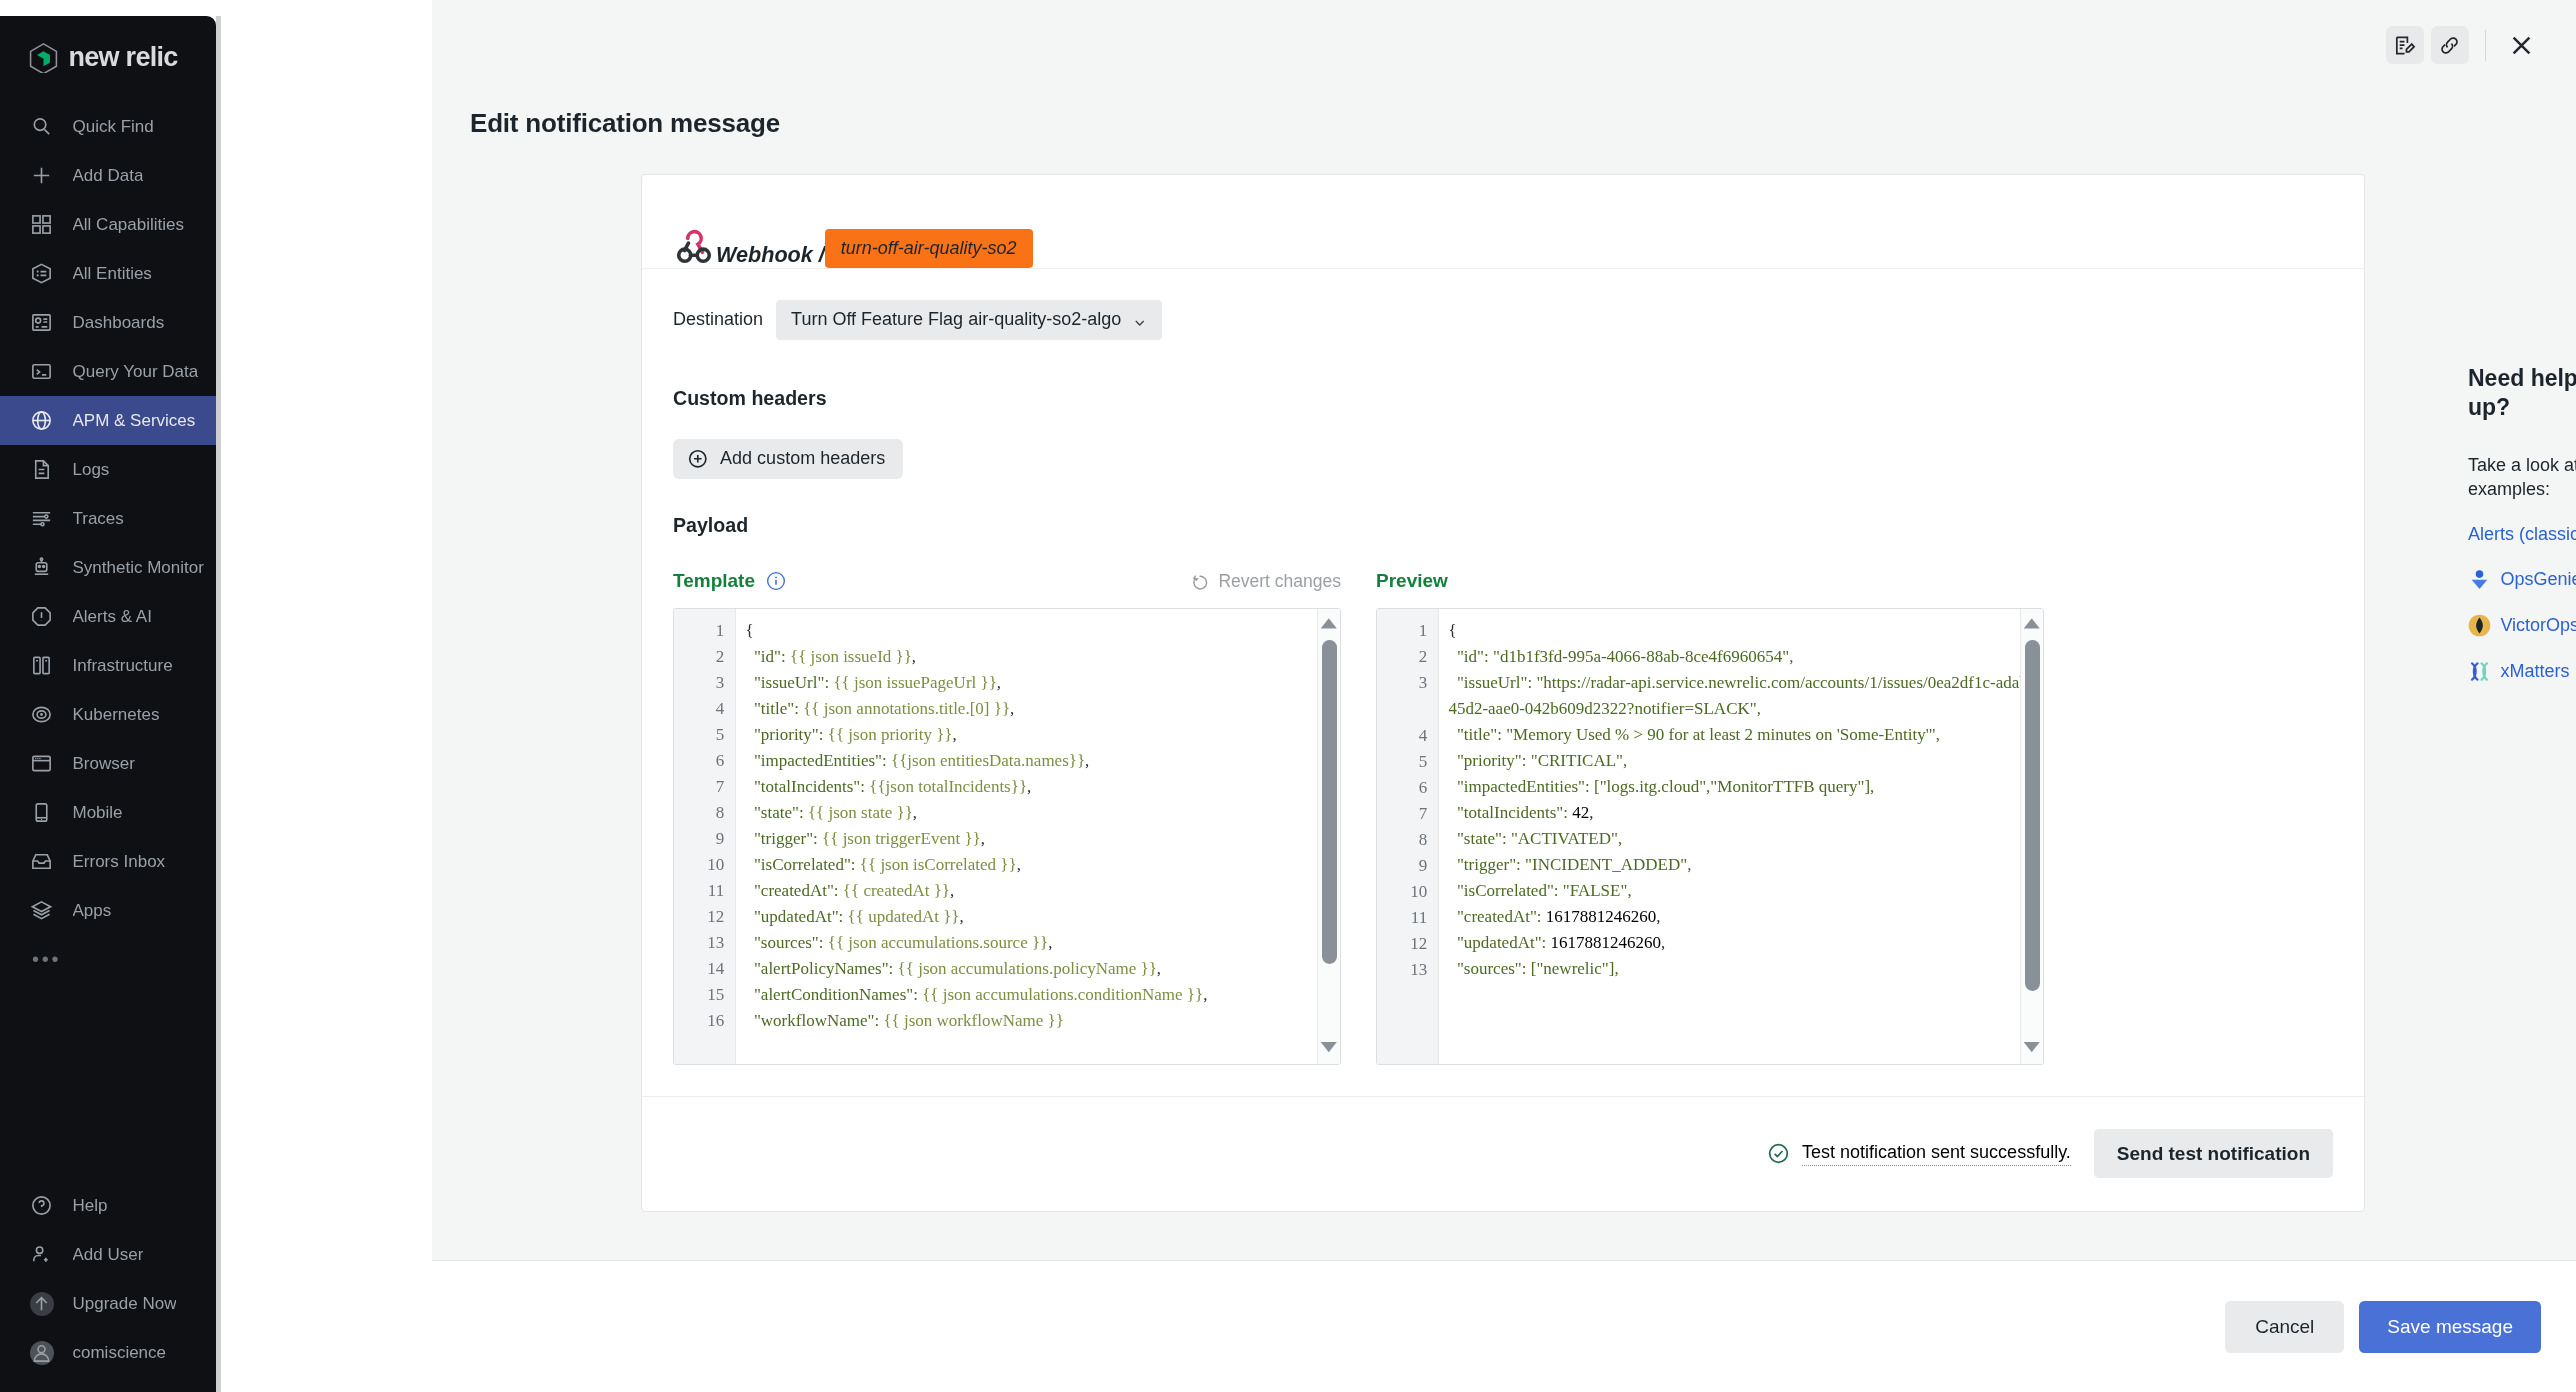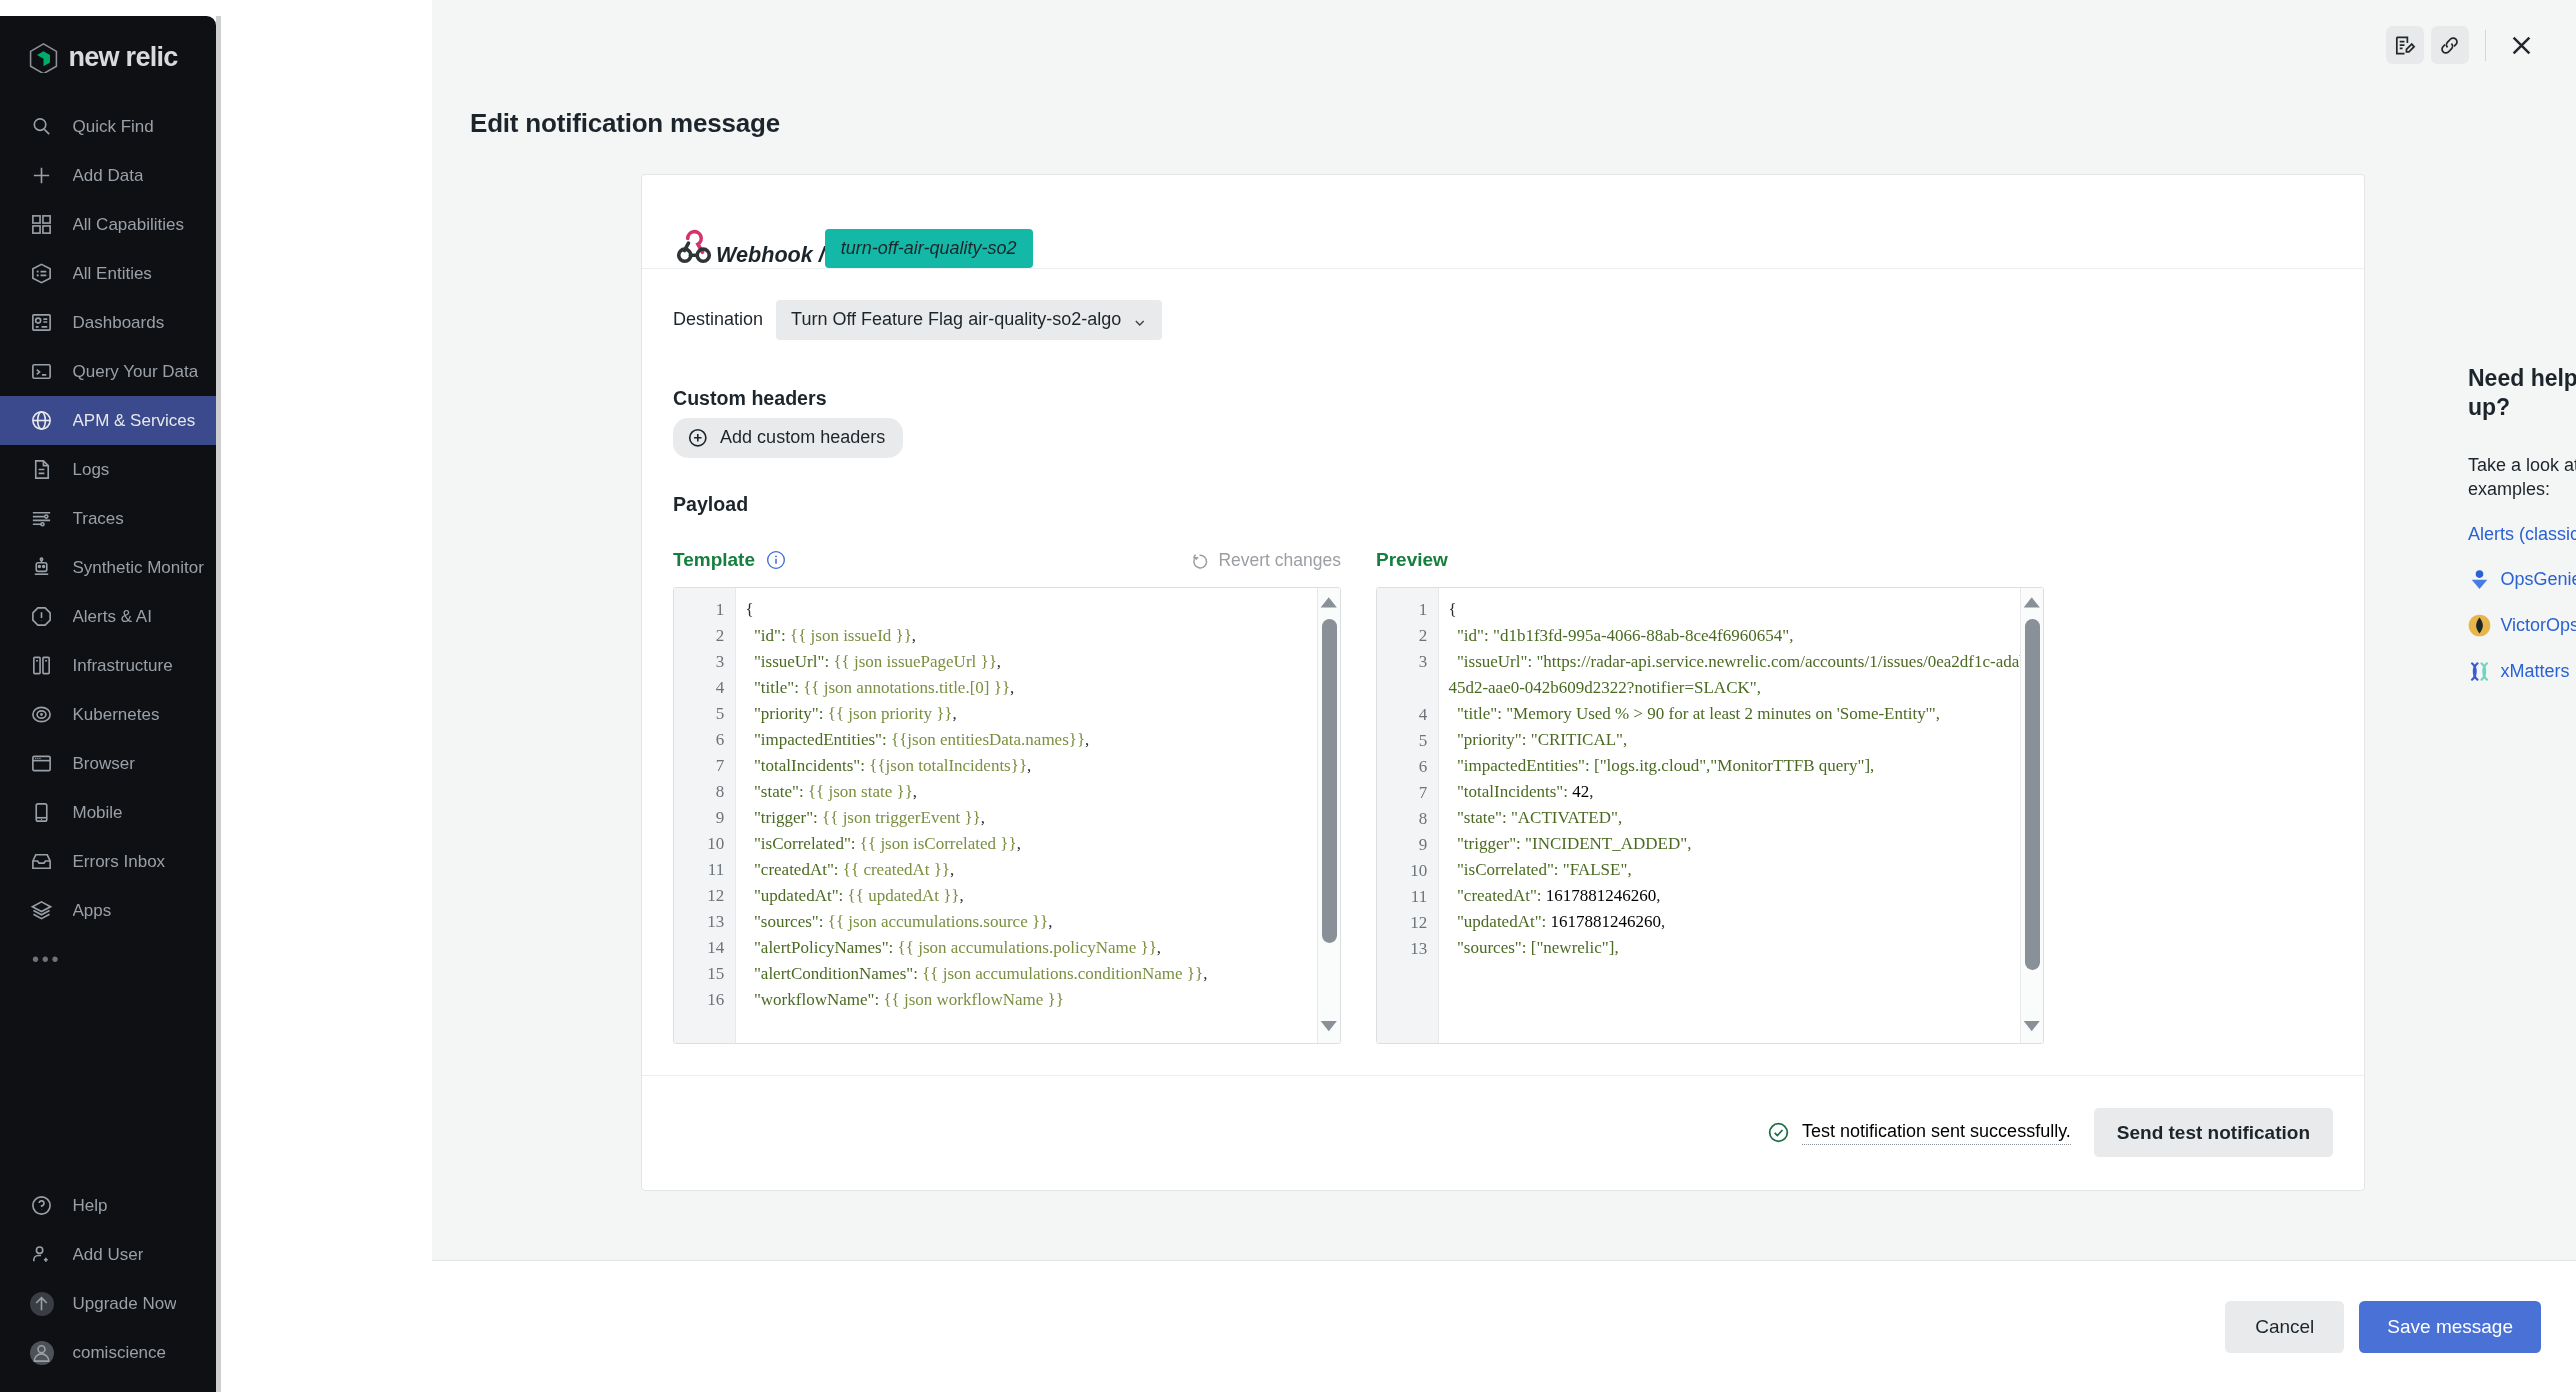--- a/index.html
+++ b/index.html
@@ -83,41 +83,41 @@
     background:#ffffff; border:0.7px solid #e3e5e6; border-radius:4px;
     overflow:hidden;
   }
   .card-head{
     height:94px; display:flex; align-items:flex-end; 
     padding-left:31px; border-bottom:0.7px solid #eceeef;font-style:italic;
   }
   .webhook-logo{ width:43px; height:43px; flex:none; }
   .webhook-title{ font-size:21.6px; font-weight:700; color:#1d252c; }
   .name-badge{
-    background:#14b8a6; border-radius:4px; padding:8.8px 16px;
+    background:#f97316; border-radius:4px; padding:8.8px 16px;
     font-size:18px; color:#1d252c; white-space:nowrap; max-width:223px;
     overflow:hidden; text-overflow:ellipsis;
   }
   .card-body{ padding:31px 31px 0 31px; position:relative; }
 
   .dest-row{ display:flex; align-items:center; gap:13px; }
   .dest-label{ font-size:18px; color:#1d252c; font-weight:400; }
   .dest-select{
     background:#e8eaeb; border-radius:4px; padding:9.4px 15px;
     font-size:18px; color:#1d252c; display:flex; align-items:center; gap:12px;
     cursor:pointer;
   }
   .chev{ width:13.5px;height:13.5px; }
   .chev svg{ width:13.5px;height:13.5px; stroke:#3a4148; fill:none; stroke-width:2.4; }
 
   .section-label{ font-size:19.6px; font-weight:700; color:#1d252c; }
   #custom-headers-label{ margin-top:47px; }
   .add-headers-btn{
-    margin-top:8px; display:inline-flex; align-items:center; gap:12px;
-    background:#e8eaeb; border-radius:15px; padding:9.4px 17.5px 9.4px 13.5px;
+    margin-top:29px; display:inline-flex; align-items:center; gap:12px;
+    background:#e8eaeb; border-radius:6px; padding:9.4px 17.5px 9.4px 13.5px;
     font-size:18px; color:#1d252c; cursor:pointer; border:none;
     font-family:"Liberation Sans", sans-serif;
   }
   .plus-ico{ width:21.6px;height:21.6px; }
   .plus-ico svg{ width:21.6px;height:21.6px; stroke:#1d252c; fill:none; stroke-width:1.8; }
   #payload-label{ margin-top:35px; }
 
   .editors{ display:flex; gap:35px; margin-top:24px; padding-bottom:4px; }
   .editor-col{ width:668px; }
   .editor-head{

